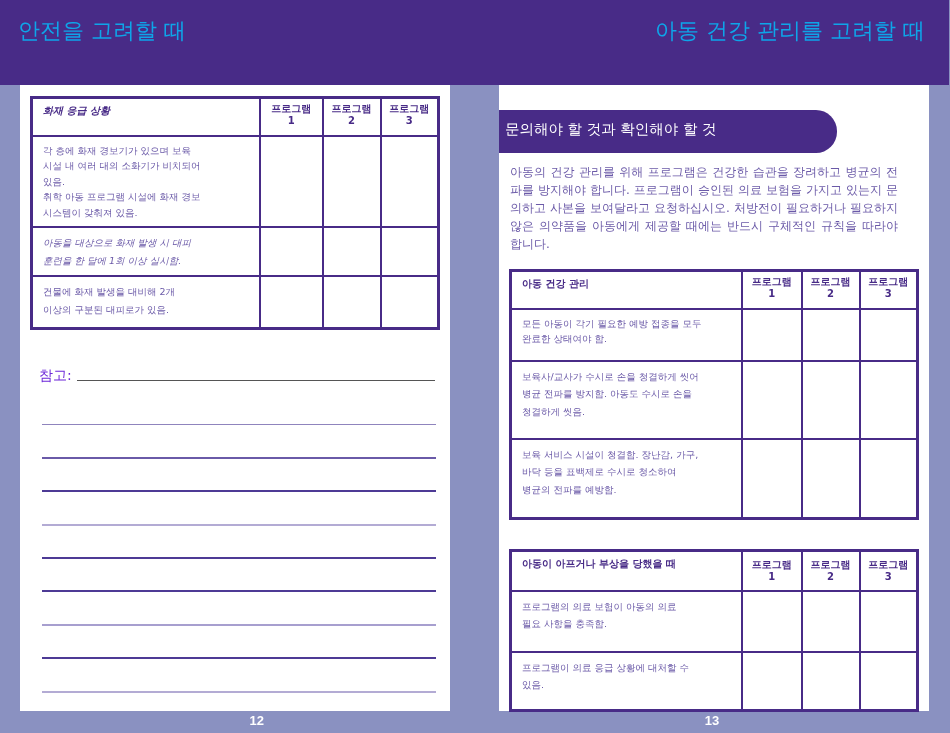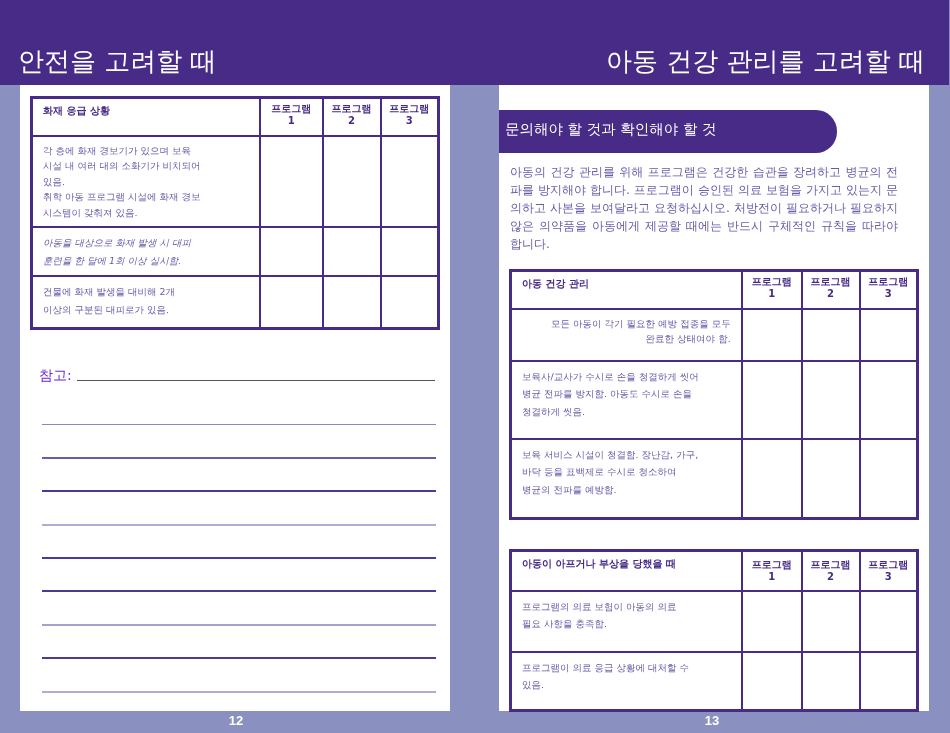--- a/index.html
+++ b/index.html
@@ -1,21 +1,21 @@
 <!DOCTYPE html>
 <html><head>
 <meta charset="utf-8">
 <style>
   * { box-sizing: border-box; margin: 0; padding: 0; }
   html, body { width: 950px; height: 733px; overflow: hidden; }
   body { background: #8a91c1; font-family: "DejaVu Sans", sans-serif; position: relative; }
   .header-band { position: absolute; top: 0; left: 0; height: 85px; background: #482b87; }
   .header-left { left: 0; width: 475px; }
   .header-right { left: 475px; width: 474px; }
-  .header-title { position: absolute; color: #ffffff; font-size: 26px; top: 44px; white-space: nowrap; }
+  .header-title { position: absolute; color: #0ea5e9; font-size: 22px; top: 16px; white-space: nowrap; }
   .header-left .header-title { left: 18px; }
   .header-right .header-title { right: 24px; }
   .page { position: absolute; top: 85px; height: 626px; background: #fff; }
   .page-left { left: 20px; width: 430px; }
   .page-right { left: 499px; width: 430px; }
   .page-num { position: absolute; top: 713px; color: #fff; font-weight: bold; font-size: 13px; font-family: "Liberation Sans", sans-serif; width: 40px; text-align: center; }
   table.check { position: absolute; border-collapse: collapse; border: 3px solid #482b87; }
   table.check td, table.check th { border: 2px solid #482b87; vertical-align: top; }
   table.check th { font-weight: bold; font-size: 10px; color: #482b87; text-align: center; padding: 4px 2px 0 2px; line-height: 12px; }
   table.check th.title { text-align: left; padding: 6px 10px 0 10px; }
@@ -33,21 +33,21 @@
   <div class="header-title">안전을 고려할 때</div>
 </div>
 <div class="header-band header-right">
   <div class="header-title">아동 건강 관리를 고려할 때</div>
 </div>
 
 <div class="page page-left">
   <table class="check" style="left:10px; top:11px; width:410px;">
     <tbody>
         <tr style="height:38px;">
-      <th class="title" style="width:229px;">화재 응급 상황</th>
+      <th class="title" style="width:229px;font-style:italic;">화재 응급 상황</th>
       <th style="width:63px; white-space:pre;">프로그램
 1</th>
       <th style="width:58px; white-space:pre;">프로그램
 2</th>
       <th style="width:58px; white-space:pre;">프로그램
 3</th>
     </tr>
     <tr style="height:90px;">
       <td class="desc" style="white-space:pre-line; line-height:15.5px;">각 층에 화재 경보기가 있으며 보육
 시설 내 여러 대의 소화기가 비치되어
@@ -80,38 +80,38 @@
   <div class="rule" style="top:339px; background:#8f84bd; height:1px;"></div>
   <div class="rule" style="top:372px; background:#6a5aa8;"></div>
   <div class="rule" style="top:405px; background:#4d3a95;"></div>
   <div class="rule" style="top:439px; background:#b3abd4;"></div>
   <div class="rule" style="top:472px; background:#4d3a95;"></div>
   <div class="rule" style="top:505px; background:#4d3a95;"></div>
   <div class="rule" style="top:539px; background:#a79fcf;"></div>
   <div class="rule" style="top:572px; background:#4d3a95;"></div>
   <div class="rule" style="top:606px; background:#b3abd4;"></div>
 </div>
-<div class="page-num" style="left:216px;">12</div>
+<div class="page-num" style="left:224px;text-align:right;">12</div>
 
 <div class="page page-right">
   <div class="section-pill">문의해야 할 것과 확인해야 할 것</div>
   <div class="intro">아동의 건강 관리를 위해 프로그램은 건강한 습관을 장려하고 병균의 전파를 방지해야 합니다. 프로그램이 승인된 의료 보험을 가지고 있는지 문의하고 사본을 보여달라고 요청하십시오. 처방전이 필요하거나 필요하지 않은 의약품을 아동에게 제공할 때에는 반드시 구체적인 규칙을 따라야 합니다.</div>
 
   <table class="check" style="left:10px; top:184px; width:410px;">
     <tbody>
         <tr style="height:38px;">
       <th class="title" style="width:232px;">아동 건강 관리</th>
       <th style="width:60px; white-space:pre;">프로그램
 1</th>
       <th style="width:58px; white-space:pre;">프로그램
 2</th>
       <th style="width:58px; white-space:pre;">프로그램
 3</th>
     </tr>
-    <tr style="height:52px;text-align:right;">
+    <tr style="height:52px;">
       <td class="desc" style="white-space:pre-line; line-height:15px;">모든 아동이 각기 필요한 예방 접종을 모두
 완료한 상태여야 함.</td>
       <td></td>
           <td></td>
           <td></td>
     </tr>
     <tr style="height:78px;">
       <td class="desc" style="white-space:pre-line;">보육사/교사가 수시로 손을 청결하게 씻어
 병균 전파를 방지함. 아동도 수시로 손을
 청결하게 씻음.</td>

